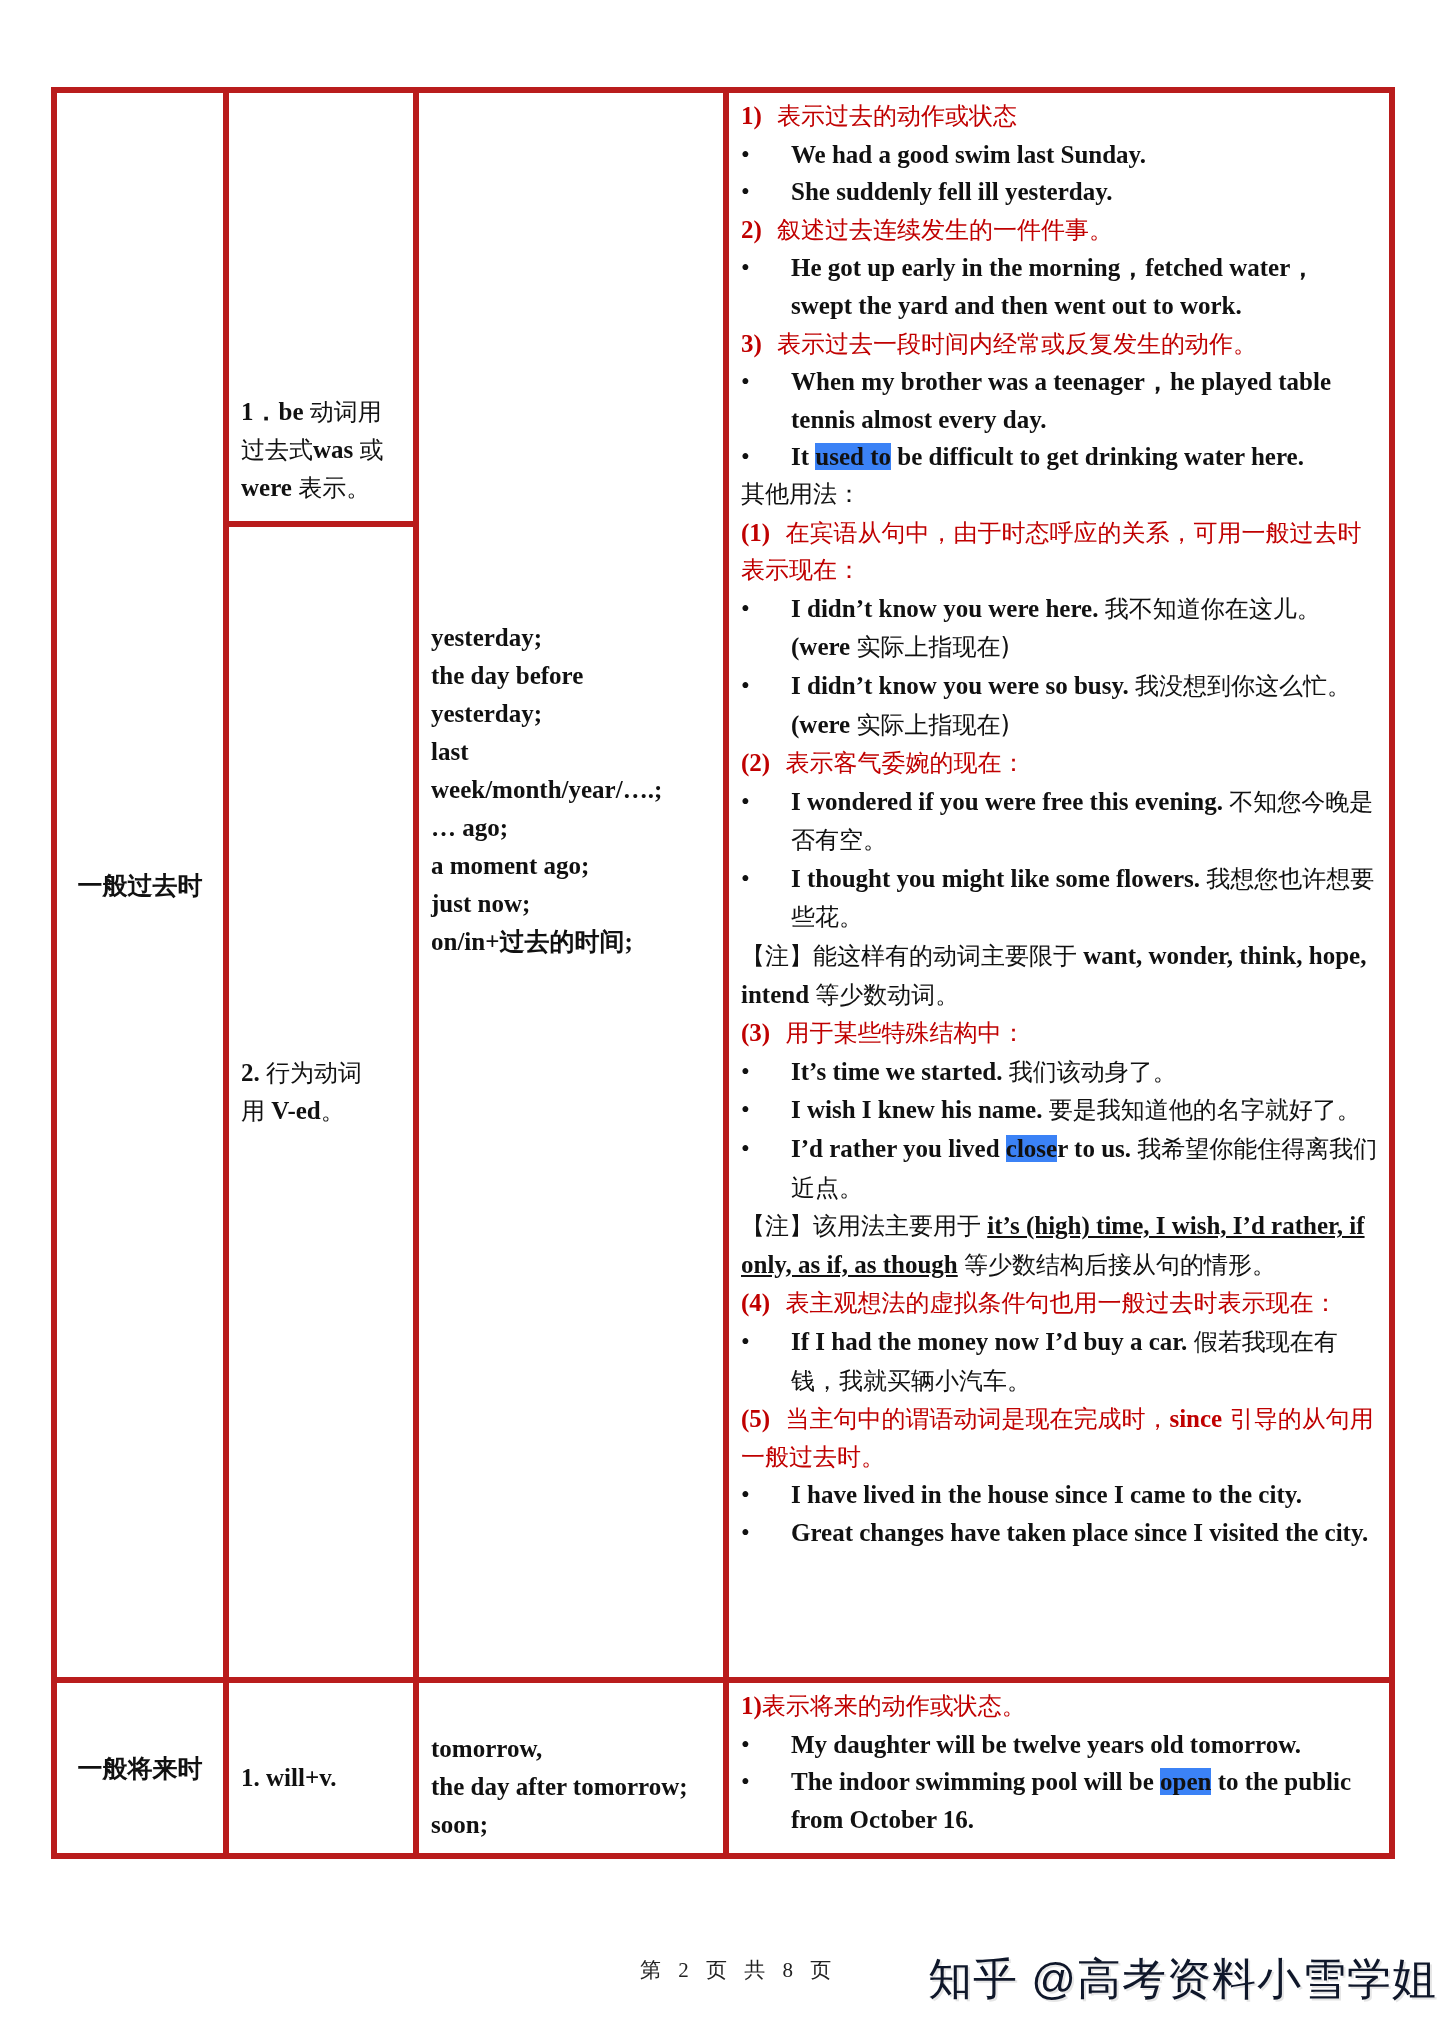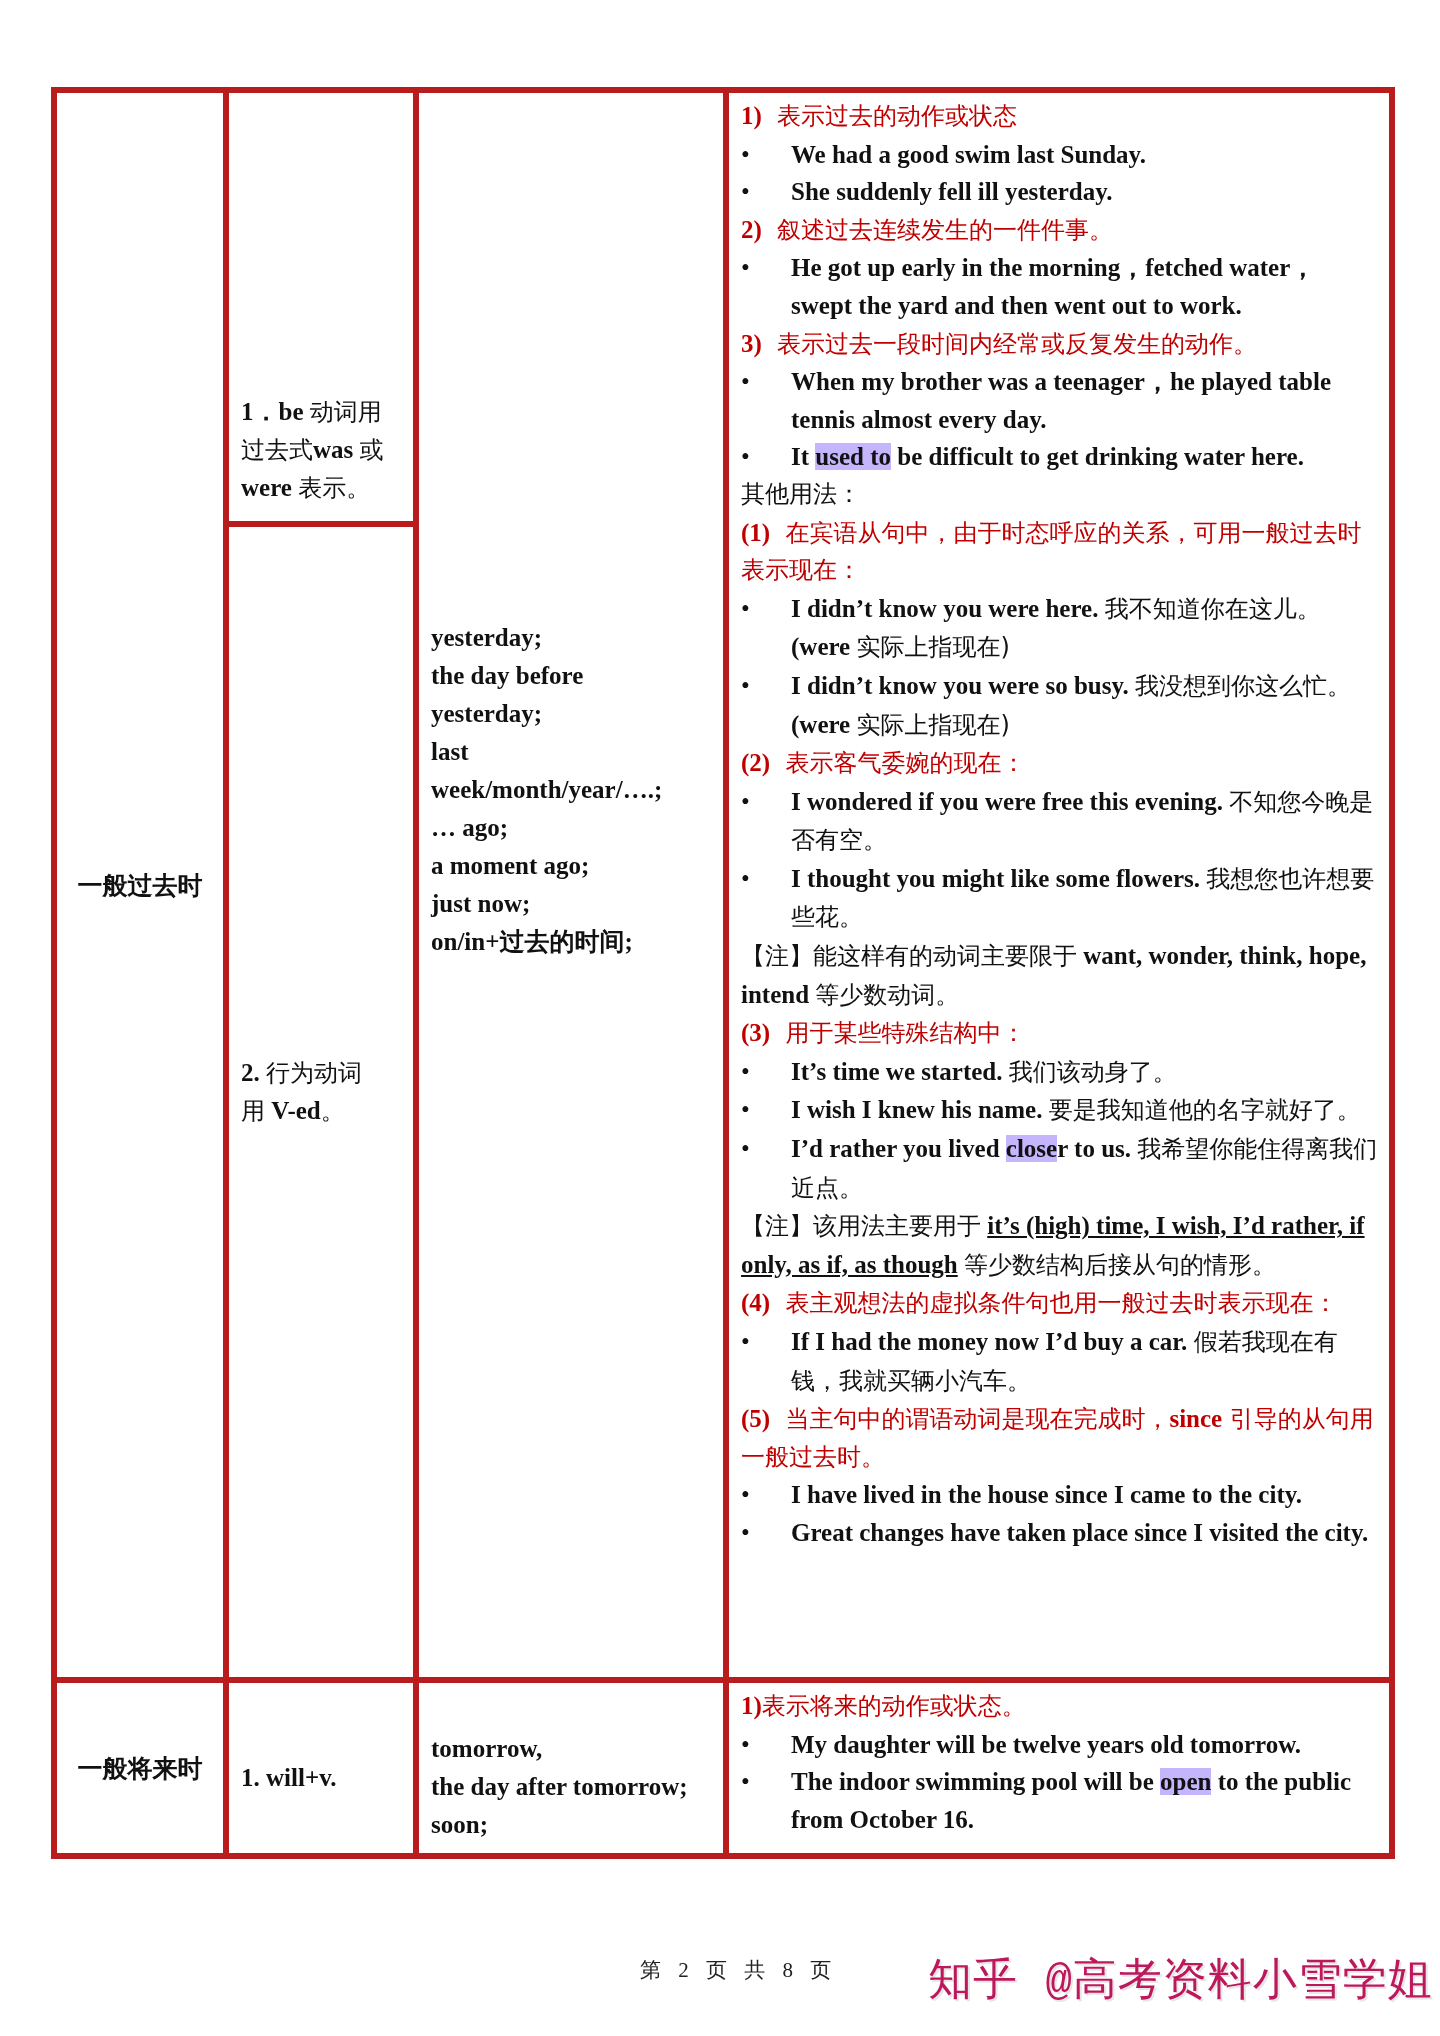--- a/index.html
+++ b/index.html
@@ -20,25 +20,25 @@
   .signals div { white-space: nowrap; }
   .usage { padding: 4px 10px 6px 12px !important; vertical-align: top !important; font-size: 25px; line-height: 37.6px; }
   .heading { color: #C00000; font-family: "DejaVu Sans", sans-serif; font-size: 24px; }
   .heading .num { font-family: "Liberation Serif", serif; font-weight: bold; font-size: 25px; }
   .bullet { display: flex; font-weight: bold; }
   .bullet .dot { width: 50px; flex: 0 0 50px; font-weight: normal; }
   .bullet .txt { flex: 1; }
   .zh { font-family: "DejaVu Sans", sans-serif; font-weight: normal; font-size: 24px; }
   .note { font-size: 25px; }
   .note .en { font-weight: bold; }
-  .hl { background: #c4b5fd; }
+  .hl { background: #3b82f6; }
   .ul { text-decoration: underline; font-weight: bold; }
   .plain { font-family: "DejaVu Sans", sans-serif; font-size: 24px; }
   .footer { position: absolute; top: 1956px; left: 640px; font-size: 21px; font-family: "Liberation Serif", serif; letter-spacing: 6px; color: #222; }
-  .watermark { position: absolute; top: 1950px; left: 928px; font-size: 44px; font-family: Liberation Mono, monospace; color: #be185d; letter-spacing: 1px;
+  .watermark { position: absolute; top: 1950px; left: 928px; font-size: 44px; font-family: Liberation Sans, sans-serif; color: #0f172a; letter-spacing: 1px;
                text-shadow: 2px 2px 0 #e6e6e6; }
 </style>
 </head>
 <body>
 
 <div class="page">
 <table class="grammar">
   <colgroup>
         <col class="col1">
         <col class="col2">

